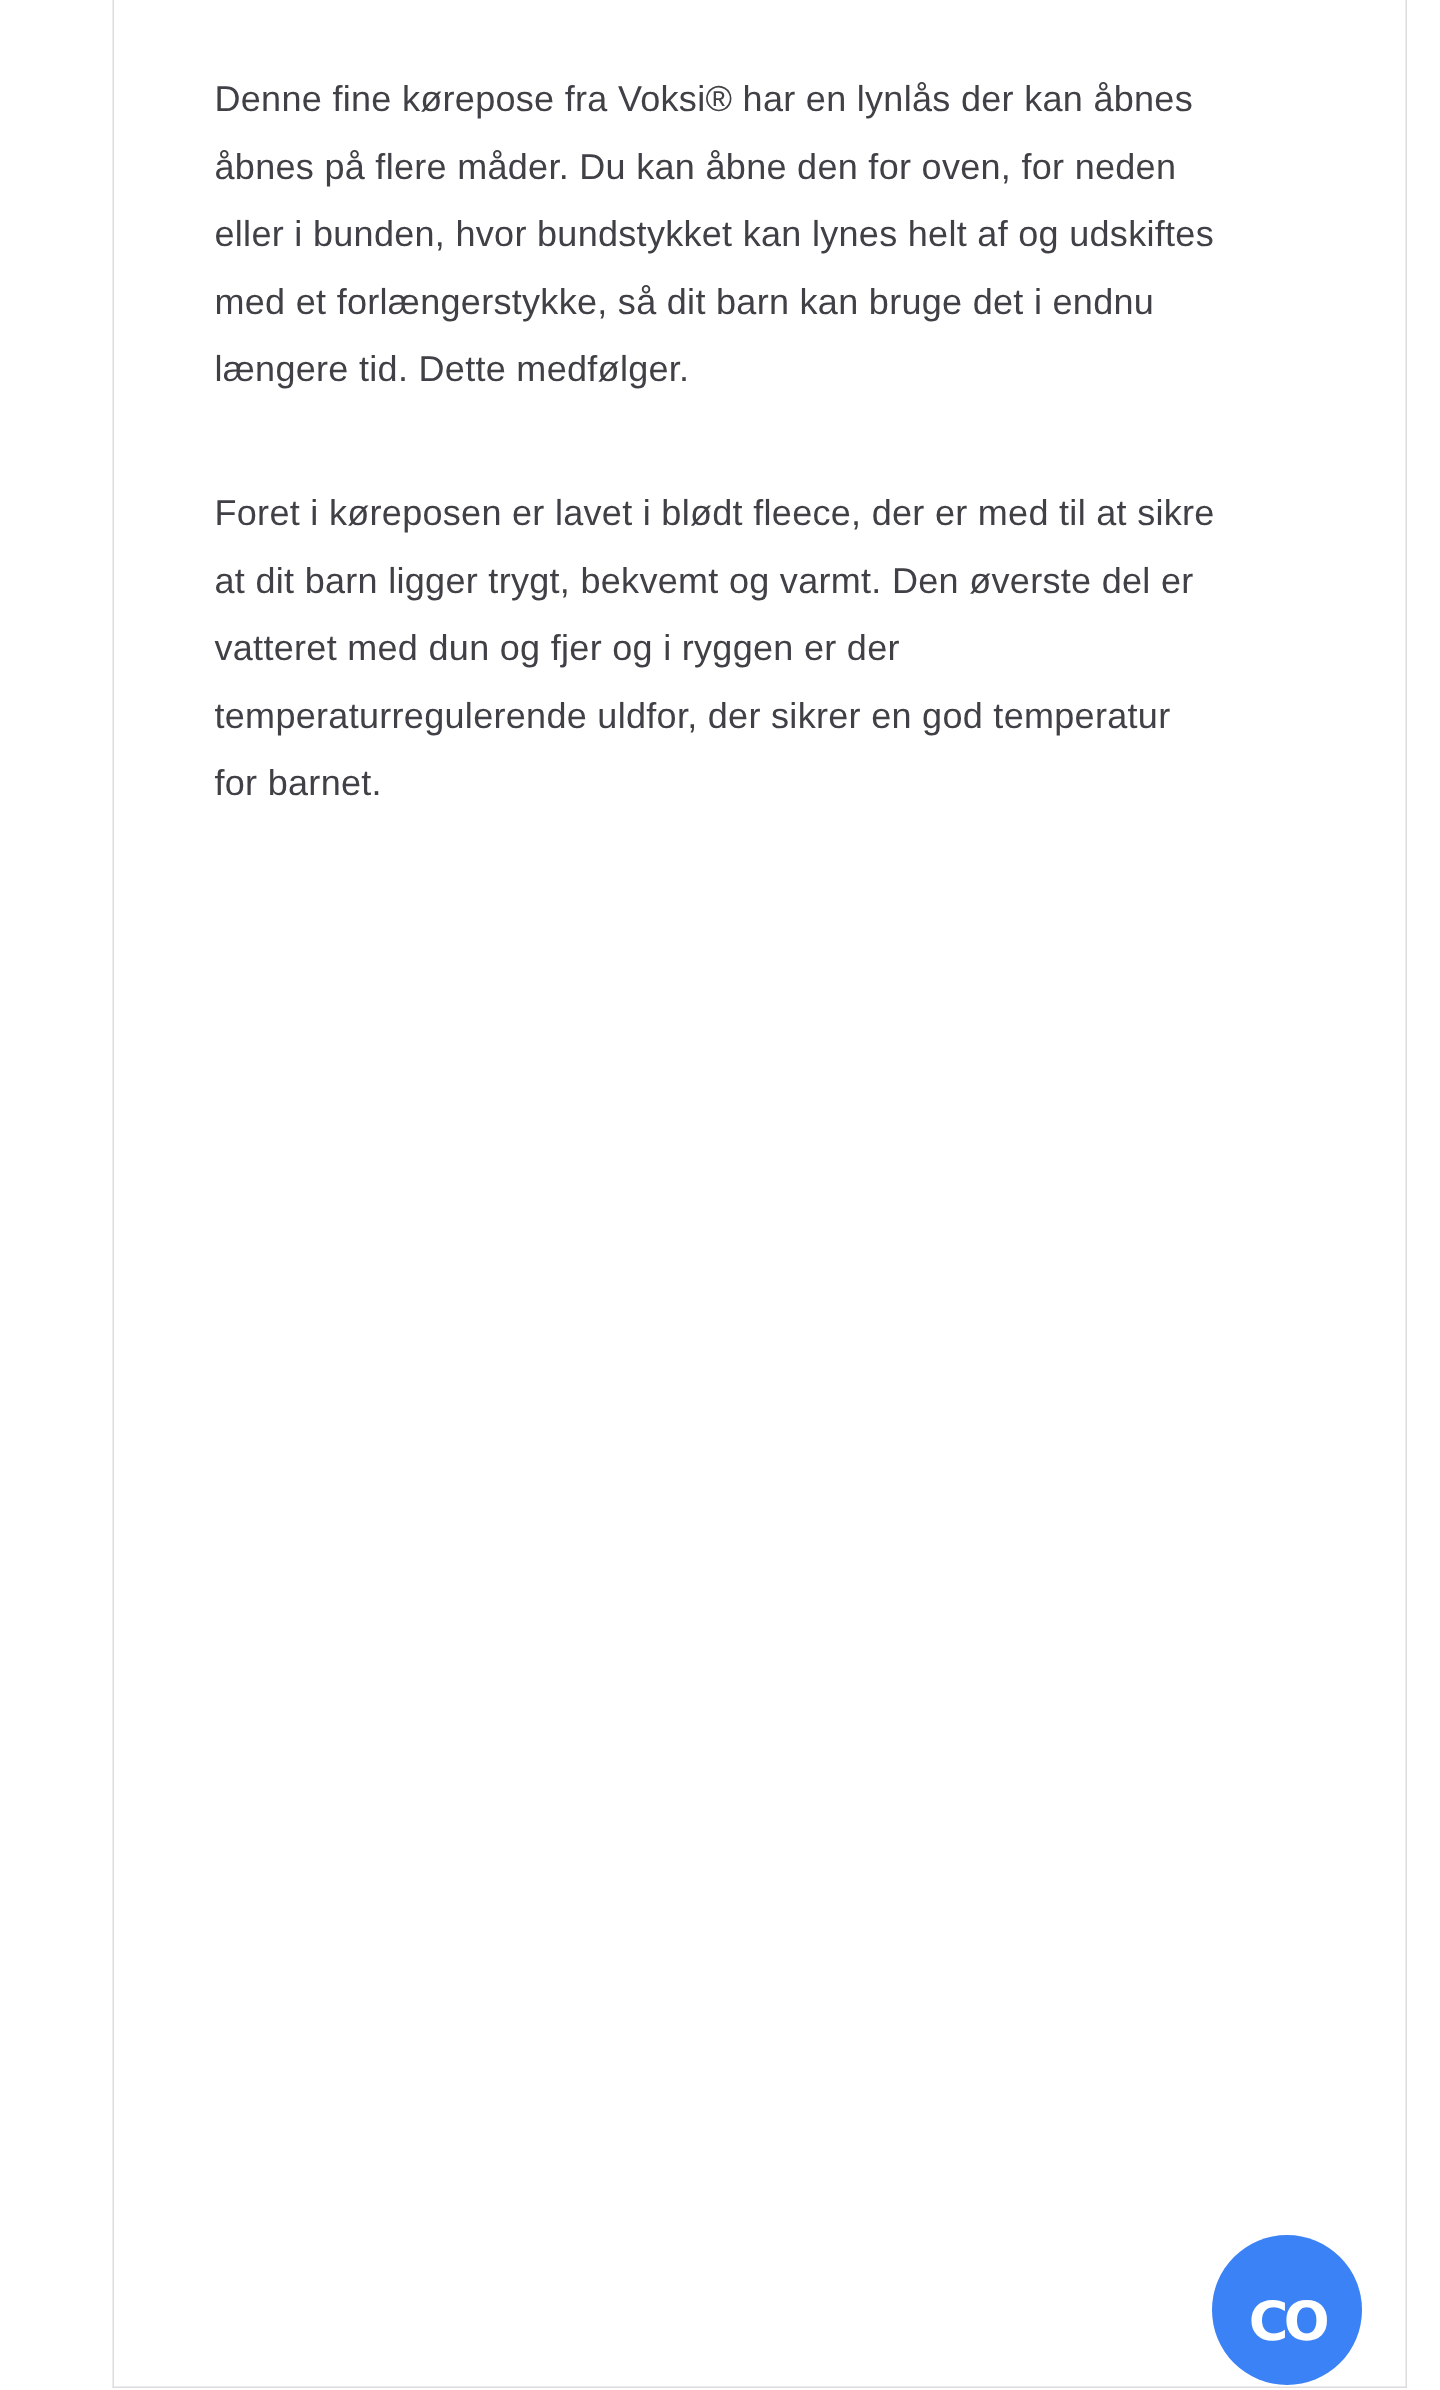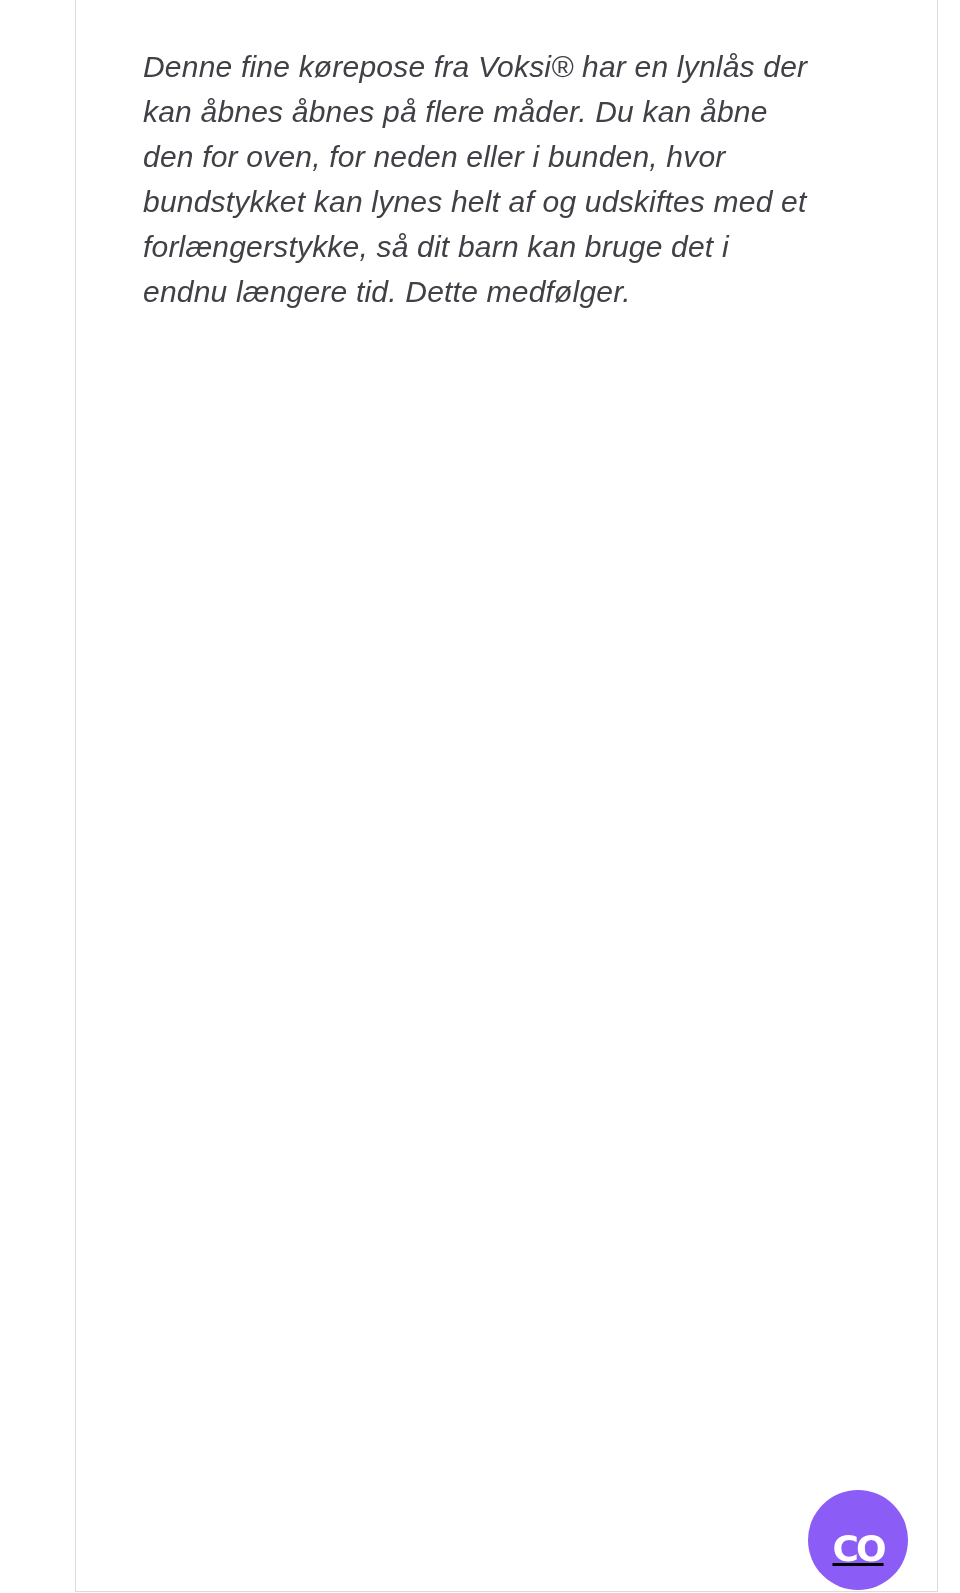--- a/index.html
+++ b/index.html
@@ -29,60 +29,59 @@
 
     .text-column {
       position: absolute;
       left: 143px;
       top: 44px;
       width: 672px;
     }
 
     .text-column p {
       margin: 0 0 51px 0;
-      font-size: 30px;
+      font-size: 24px;
       line-height: 45px;
       font-weight: 400;
       color: #404046;
       letter-spacing: 0.2px;
-      font-style: italic;
     }
 
     .chat-button {
       position: absolute;
       left: 808px;
       top: 1490px;
       width: 100px;
       height: 100px;
       border-radius: 50%;
-      background: #8b5cf6;
+      background: #3b82f6;
       border: none;
       padding: 0;
       margin: 0;
       cursor: pointer;
       display: flex;
       align-items: center;
       justify-content: center;
-      text-decoration: underline;
     }
 
     .chat-logo {
       color: #ffffff;
       font-weight: 800;
       font-size: 36px;
       letter-spacing: -3px;
       font-family: "DejaVu Sans", "Liberation Sans", sans-serif;
       transform: translateY(8px);
       user-select: none;
     }
   </style>
 </head>
 <body>
 
 <div class="content-frame"></div>
 
 <div class="text-column">
   <p>Denne fine kørepose fra Voksi® har en lynlås der kan åbnes åbnes på flere måder. Du kan åbne den for oven, for neden eller i bunden, hvor bundstykket kan lynes helt af og udskiftes med et forlængerstykke, så dit barn kan bruge det i endnu længere tid. Dette medfølger.</p>
+  <p>Foret i køreposen er lavet i blødt fleece, der er med til at sikre at dit barn ligger trygt, bekvemt og varmt. Den øverste del er vatteret med dun og fjer og i ryggen er der temperaturregulerende uldfor, der sikrer en god temperatur for barnet.</p>
 </div>
 
 <button class="chat-button">
   <span class="chat-logo">CO</span>
 </button>
 
 </body></html>

